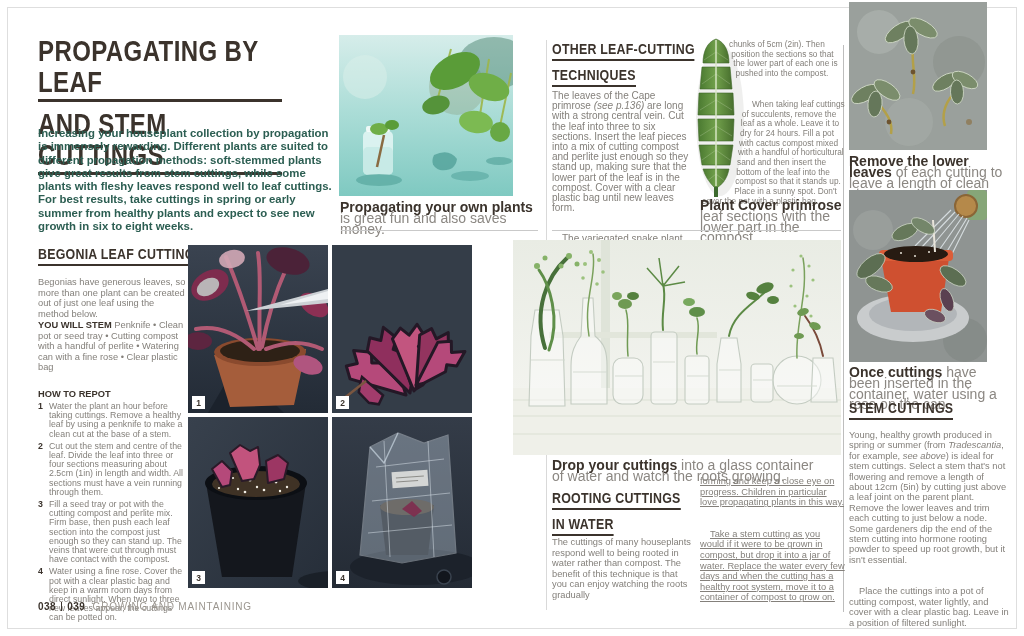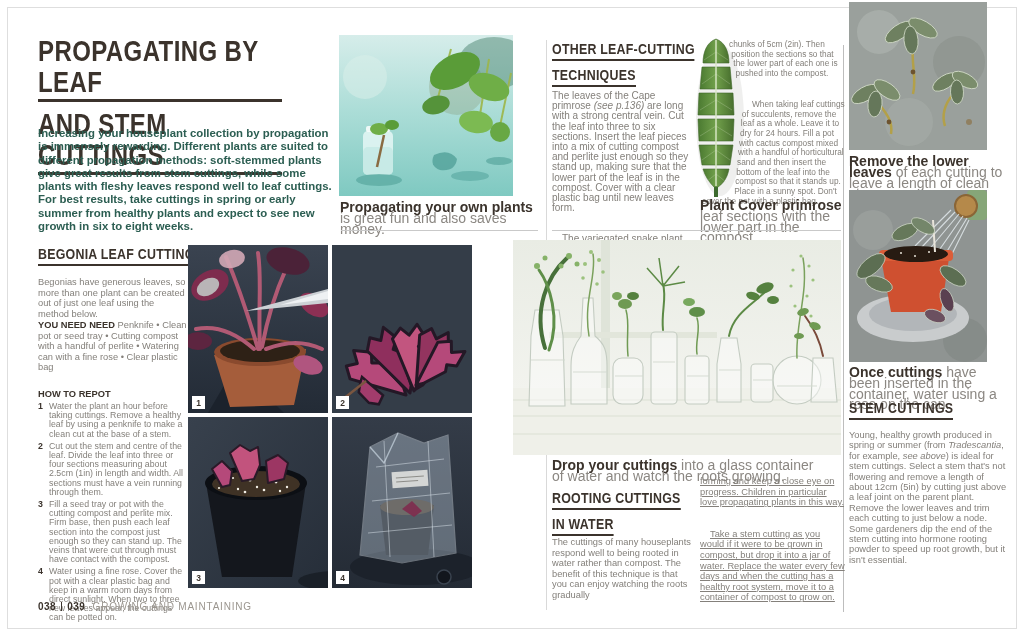--- a/index.html
+++ b/index.html
@@ -56,21 +56,21 @@
 
 <div class="abs intro" style="left:38px;top:127px;width:302px;">Increasing your houseplant collection by propagation is immensely rewarding. Different plants are suited to different propagation methods: soft-stemmed plants give great results from stem cuttings, while some plants with fleshy leaves respond well to leaf cuttings. For best results, take cuttings in spring or early summer from healthy plants and expect to see new growth in six to eight weeks.</div>
 
 <div class="abs sec-h" style="left:38px;top:245px;">
   <span class="hline">BEGONIA LEAF CUTTINGS</span>
 </div>
 
 <div class="abs body-txt" style="left:38px;top:277px;width:149px;">Begonias have generous leaves, so more than one plant can be created out of just one leaf using the method below.</div>
 
 <div class="abs body-txt" style="left:38px;top:320px;width:150px;">
-  <span class="lead">YOU NEED NEED</span>
+  <span class="lead">YOU WILL STEM</span>
   <span>Penknife • Clean pot or seed tray • Cutting compost with a handful of perlite • Watering can with a fine rose • Clear plastic bag</span>
 </div>
 
 <div class="abs lead" style="left:38px;top:389px;font-size:9.3px;">HOW TO REPOT</div>
 
 <ol class="abs steps small-txt" style="left:38px;top:402px;width:150px;">
   <li>
       <span class="n">1</span>
       <span>Water the plant an hour before taking cuttings. Remove a healthy leaf by using a penknife to make a clean cut at the base of a stem.</span>
     </li>
@@ -492,13 +492,14 @@
 </div>
 <div class="abs cap" style="left:849px;top:367px;width:160px;">
   <b>Once cuttings</b><span> have been inserted in the container, water using a rose on the can.</span>
 </div>
 
 <div class="abs sec-h" style="left:849px;top:399px;">
   <span class="hline">STEM CUTTINGS</span>
 </div>
 <div class="abs" style="left:849px;top:430px;width:160px;font-size:9.3px;line-height:10.4px;">
   <div><span>Young, healthy growth produced in spring or summer (from </span><i>Tradescantia</i><span>, for example, </span><i>see above</i><span>) is ideal for stem cuttings. Select a stem that's not flowering and remove a length of about 12cm (5in) by cutting just above a leaf joint on the parent plant. Remove the lower leaves and trim each cutting to just below a node. Some gardeners dip the end of the stem cutting into hormone rooting powder to speed up root growth, but it isn't essential.</span></div>
+  <div class="indent">Place the cuttings into a pot of cutting compost, water lightly, and cover with a clear plastic bag. Leave in a position of filtered sunlight.</div>
 </div>
 
 </body></html>

